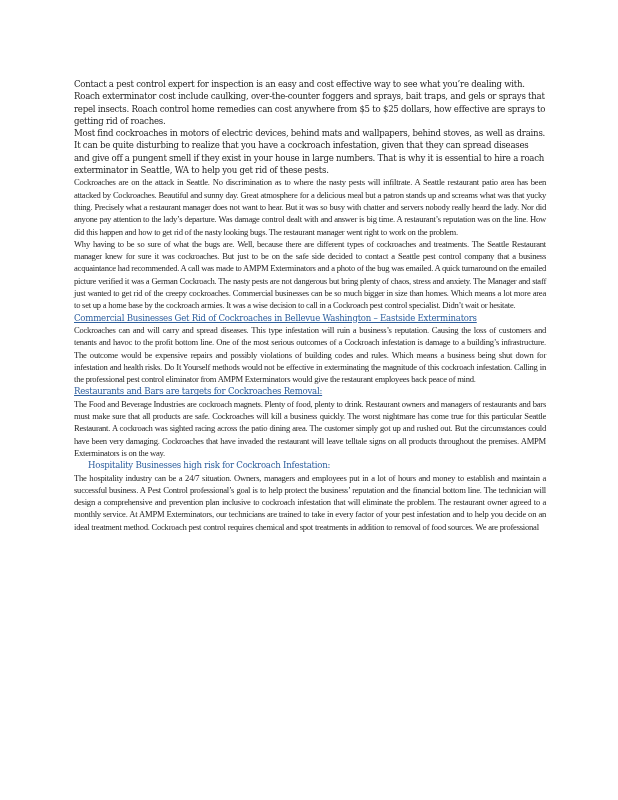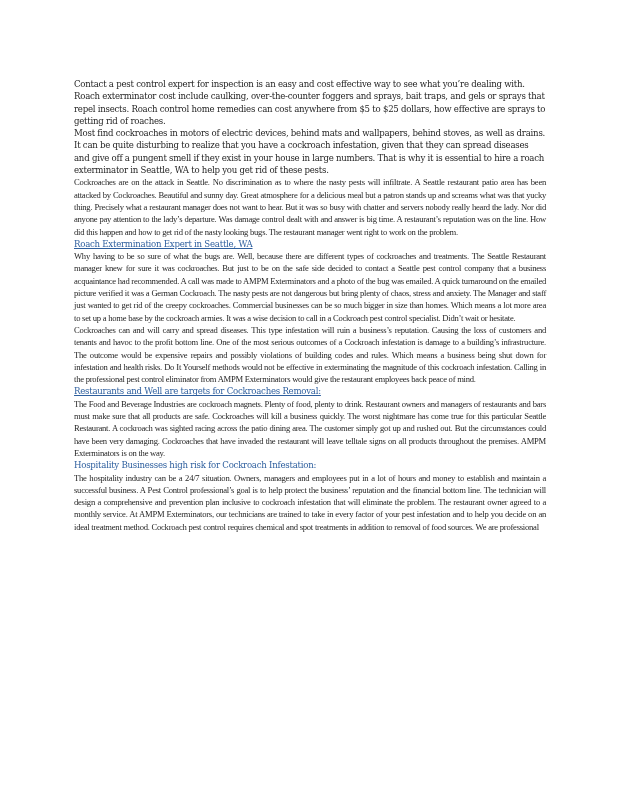--- a/index.html
+++ b/index.html
@@ -8,29 +8,29 @@
     position: absolute; left: 74px; top: 78px; width: 472px;
     font-family: "DejaVu Serif", serif;
     font-size: 8.6px;
     line-height: 12.3px;
     color: #262626;
     letter-spacing: -0.25px;
   }
   .p { margin: 0; }
   .j { text-align: justify; font-family: Liberation Serif, serif; }
   .link { color: #2e5f9e; text-decoration: underline; }
-  .heading-blue { color: #2e5f9e; }
+  .heading-blue { color: #2e5f9e; margin-left: 14px; }
 </style>
 </head>
 <body>
 
 <div class="page">
   <p class="p">Contact a pest control expert for inspection is an easy and cost effective way to see what you’re dealing with. Roach exterminator cost include caulking, over-the-counter foggers and sprays, bait traps, and gels or sprays that repel insects. Roach control home remedies can cost anywhere from $5 to $25 dollars, how effective are sprays to getting rid of roaches.</p>
   <p class="p">Most find cockroaches in motors of electric devices, behind mats and wallpapers, behind stoves, as well as drains. It can be quite disturbing to realize that you have a cockroach infestation, given that they can spread diseases and give off a pungent smell if they exist in your house in large numbers. That is why it is essential to hire a roach exterminator in Seattle, WA to help you get rid of these pests.</p>
   <p class="p j">Cockroaches are on the attack in Seattle. No discrimination as to where the nasty pests will infiltrate. A Seattle restaurant patio area has been attacked by Cockroaches. Beautiful and sunny day. Great atmosphere for a delicious meal but a patron stands up and screams what was that yucky thing. Precisely what a restaurant manager does not want to hear. But it was so busy with chatter and servers nobody really heard the lady. Nor did anyone pay attention to the lady’s departure. Was damage control dealt with and answer is big time. A restaurant’s reputation was on the line. How did this happen and how to get rid of the nasty looking bugs. The restaurant manager went right to work on the problem.</p>
-  <p class="p"><a class="link" href="#">Roach Extermination Expert in Seattle, WA</a></p>
   <p class="p j">Why having to be so sure of what the bugs are. Well, because there are different types of cockroaches and treatments. The Seattle Restaurant manager knew for sure it was cockroaches. But just to be on the safe side decided to contact a Seattle pest control company that a business acquaintance had recommended. A call was made to AMPM Exterminators and a photo of the bug was emailed. A quick turnaround on the emailed picture verified it was a German Cockroach. The nasty pests are not dangerous but bring plenty of chaos, stress and anxiety. The Manager and staff just wanted to get rid of the creepy cockroaches. Commercial businesses can be so much bigger in size than homes. Which means a lot more area to set up a home base by the cockroach armies. It was a wise decision to call in a Cockroach pest control specialist. Didn’t wait or hesitate.</p>
+  <p class="p"><a class="link" href="#">Commercial Businesses Get Rid of Cockroaches in Bellevue Washington – Eastside Exterminators</a></p>
   <p class="p j">Cockroaches can and will carry and spread diseases. This type infestation will ruin a business’s reputation. Causing the loss of customers and tenants and havoc to the profit bottom line. One of the most serious outcomes of a Cockroach infestation is damage to a building’s infrastructure. The outcome would be expensive repairs and possibly violations of building codes and rules. Which means a business being shut down for infestation and health risks. Do It Yourself methods would not be effective in exterminating the magnitude of this cockroach infestation. Calling in the professional pest control eliminator from AMPM Exterminators would give the restaurant employees back peace of mind.</p>
-  <p class="p"><a class="link" href="#">Restaurants and Well are targets for Cockroaches Removal:</a></p>
+  <p class="p"><a class="link" href="#">Restaurants and Bars are targets for Cockroaches Removal:</a></p>
   <p class="p j">The Food and Beverage Industries are cockroach magnets. Plenty of food, plenty to drink. Restaurant owners and managers of restaurants and bars must make sure that all products are safe. Cockroaches will kill a business quickly. The worst nightmare has come true for this particular Seattle Restaurant. A cockroach was sighted racing across the patio dining area. The customer simply got up and rushed out. But the circumstances could have been very damaging. Cockroaches that have invaded the restaurant will leave telltale signs on all products throughout the premises. AMPM Exterminators is on the way.</p>
   <p class="p heading-blue">Hospitality Businesses high risk for Cockroach Infestation:</p>
   <p class="p j">The hospitality industry can be a 24/7 situation. Owners, managers and employees put in a lot of hours and money to establish and maintain a successful business. A Pest Control professional’s goal is to help protect the business’ reputation and the financial bottom line. The technician will design a comprehensive and prevention plan inclusive to cockroach infestation that will eliminate the problem. The restaurant owner agreed to a monthly service. At AMPM Exterminators, our technicians are trained to take in every factor of your pest infestation and to help you decide on an ideal treatment method. Cockroach pest control requires chemical and spot treatments in addition to removal of food sources. We are professional</p>
 </div>
 
 </body></html>

